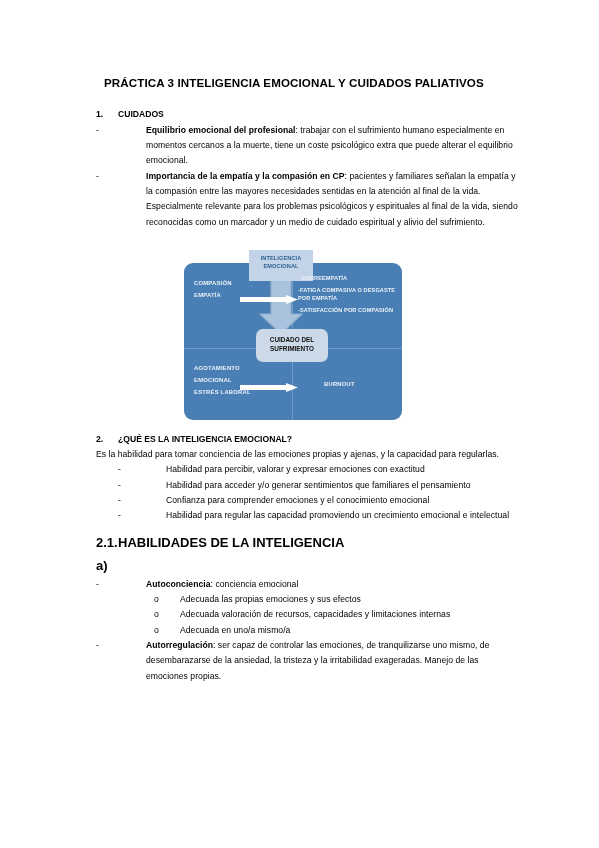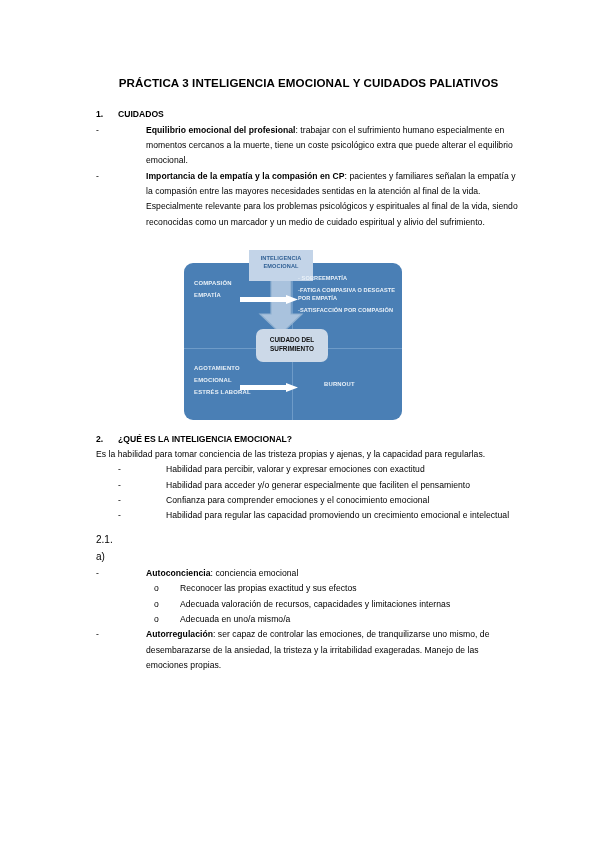--- a/index.html
+++ b/index.html
@@ -20,21 +20,20 @@
     position: absolute;
     inset: 0;
     padding: 72px 78px 0 96px;
     box-sizing: border-box;
   }
 
   
   .doc-title {
     font-size: 11.6px;
     font-weight: bold;
-    text-align: center;
     line-height: 1.85;
     letter-spacing: 0.1px;
     margin: 0 0 14px 0;
     padding: 0 8px;
   }
 
   
   .body-text {
     font-size: 8.6px;
     line-height: 1.78;
@@ -47,22 +46,22 @@
     display: flex;
     margin-top: 2px;
   }
   .num-head .marker {
     width: 22px;
     flex: 0 0 22px;
   }
   .num-head .txt { flex: 1 1 auto; }
 
   .sub-head {
-    font-size: 10px;
-    font-weight: normal;
+    font-size: 13px;
+    font-weight: bold;
     line-height: 1.78;
     display: flex;
   }
   .sub-head .marker {
     width: 22px;
     flex: 0 0 22px;
   }
 
   
   .dash-item {
@@ -315,57 +314,58 @@
 
       <div class="dg-burnout">BURNOUT</div>
     </div>
   </div>
 
   <div class="num-head">
     <span class="marker">2.</span>
     <span class="txt">¿QUÉ ES LA INTELIGENCIA EMOCIONAL?</span>
   </div>
 
-  <div class="body-text">Es la habilidad para tomar conciencia de las tristeza propias y ajenas, y la capacidad para regularlas.</div>
+  <div class="body-text">Es la habilidad para tomar conciencia de las emociones propias y ajenas, y la capacidad para regularlas.</div>
 
   <div class="dash-item dash-indent">
     <span class="marker">-</span>
     <span class="content">Habilidad para percibir, valorar y expresar emociones con exactitud</span>
   </div>
   <div class="dash-item dash-indent">
     <span class="marker">-</span>
-    <span class="content">Habilidad para acceder y/o generar especialmente que faciliten el pensamiento</span>
+    <span class="content">Habilidad para acceder y/o generar sentimientos que familiares el pensamiento</span>
   </div>
   <div class="dash-item dash-indent">
     <span class="marker">-</span>
     <span class="content">Confianza para comprender emociones y el conocimiento emocional</span>
   </div>
   <div class="dash-item dash-indent">
     <span class="marker">-</span>
     <span class="content">Habilidad para regular las capacidad promoviendo un crecimiento emocional e intelectual</span>
   </div>
 
   <div class="spacer-sm"></div>
 
   <div class="sub-head">
     <span class="marker">2.1.</span>
+    <span class="txt">HABILIDADES DE LA INTELIGENCIA</span>
   </div>
 
   <div class="sub-head">
     <span class="marker">a)</span>
   </div>
 
   <div class="dash-item">
     <span class="marker">-</span>
     <span class="content"><b>Autoconciencia</b><span>: conciencia emocional</span></span>
   </div>
 
   <div class="o-item">
     <span class="marker">o</span>
-    <span class="content">Reconocer las propias exactitud y sus efectos</span>
+    <span class="content">Adecuada las propias emociones y sus efectos</span>
   </div>
   <div class="o-item">
     <span class="marker">o</span>
     <span class="content">Adecuada valoración de recursos, capacidades y limitaciones internas</span>
   </div>
   <div class="o-item">
     <span class="marker">o</span>
     <span class="content">Adecuada en uno/a mismo/a</span>
   </div>
 

